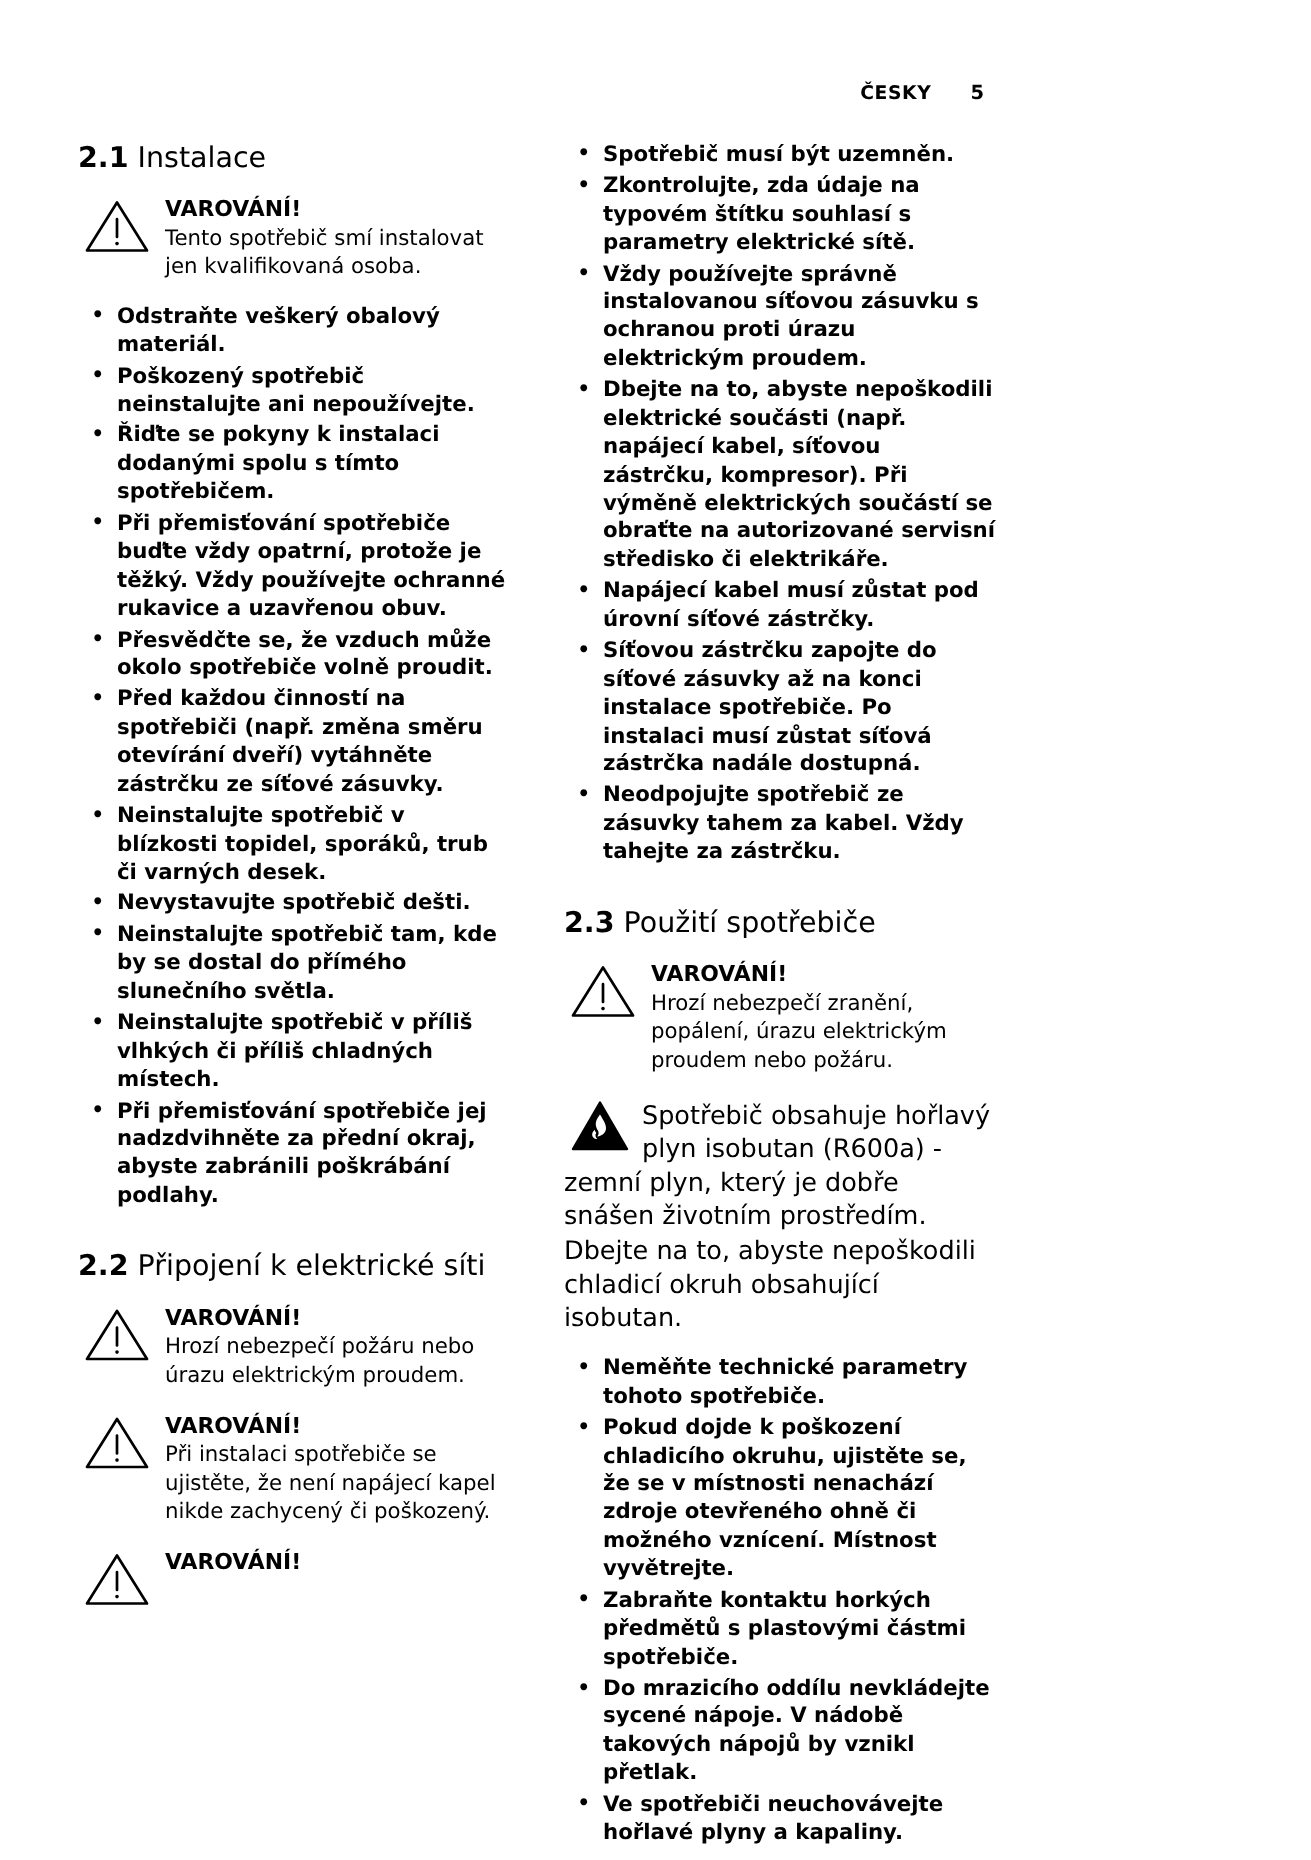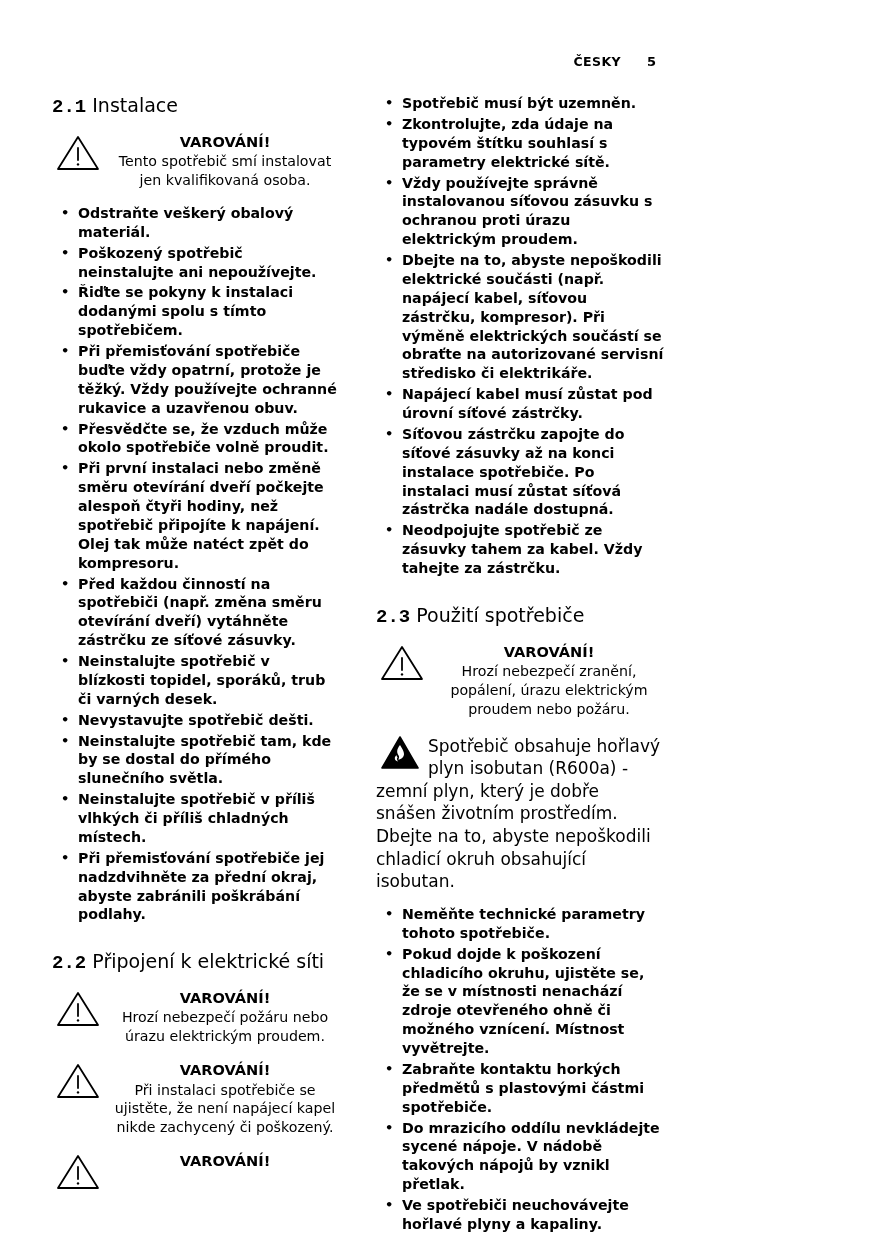--- a/index.html
+++ b/index.html
@@ -47,30 +47,28 @@
     width: 348px;
   }
   h2 {
     font-size: 19px;
     font-weight: normal;
     margin: 0 0 12px 0;
     line-height: 1.25;
   }
   h2 .num {
     font-weight: bold;
-    font-family: Liberation Mono, monospace;
   }
   .sec-gap { margin-top: 26px; }
 
   .warn-block {
     display: flex;
     gap: 10px;
     margin: 0 0 14px 0;
     padding-left: 4px;
-    text-align: center;
   }
   .warn-icon {
     flex: 0 0 auto;
     width: 44px;
     padding-top: 2px;
   }
   .warn-body {
     flex: 1 1 auto;
     font-size: 14.2px;
     line-height: 1.33;
@@ -143,21 +141,20 @@
           <div>Tento spotřebič smí instalovat jen kvalifikovaná osoba.</div>
         </div>
       </div>
 
       <ul class="bul">
         <li>Odstraňte veškerý obalový materiál.</li>
         <li>Poškozený spotřebič neinstalujte ani nepoužívejte.</li>
         <li>Řiďte se pokyny k instalaci dodanými spolu s tímto spotřebičem.</li>
         <li>Při přemisťování spotřebiče buďte vždy opatrní, protože je těžký. Vždy používejte ochranné rukavice a uzavřenou obuv.</li>
         <li>Přesvědčte se, že vzduch může okolo spotřebiče volně proudit.</li>
-        <li>Při první instalaci nebo změně směru otevírání dveří počkejte alespoň čtyři hodiny, než spotřebič připojíte k napájení. Olej tak může natéct zpět do kompresoru.</li>
         <li>Před každou činností na spotřebiči (např. změna směru otevírání dveří) vytáhněte zástrčku ze síťové zásuvky.</li>
         <li>Neinstalujte spotřebič v blízkosti topidel, sporáků, trub či varných desek.</li>
         <li>Nevystavujte spotřebič dešti.</li>
         <li>Neinstalujte spotřebič tam, kde by se dostal do přímého slunečního světla.</li>
         <li>Neinstalujte spotřebič v příliš vlhkých či příliš chladných místech.</li>
         <li>Při přemisťování spotřebiče jej nadzdvihněte za přední okraj, abyste zabránili poškrábání podlahy.</li>
       </ul>
 
       <h2 class="sec-gap">
         <span class="num">2.2</span>

